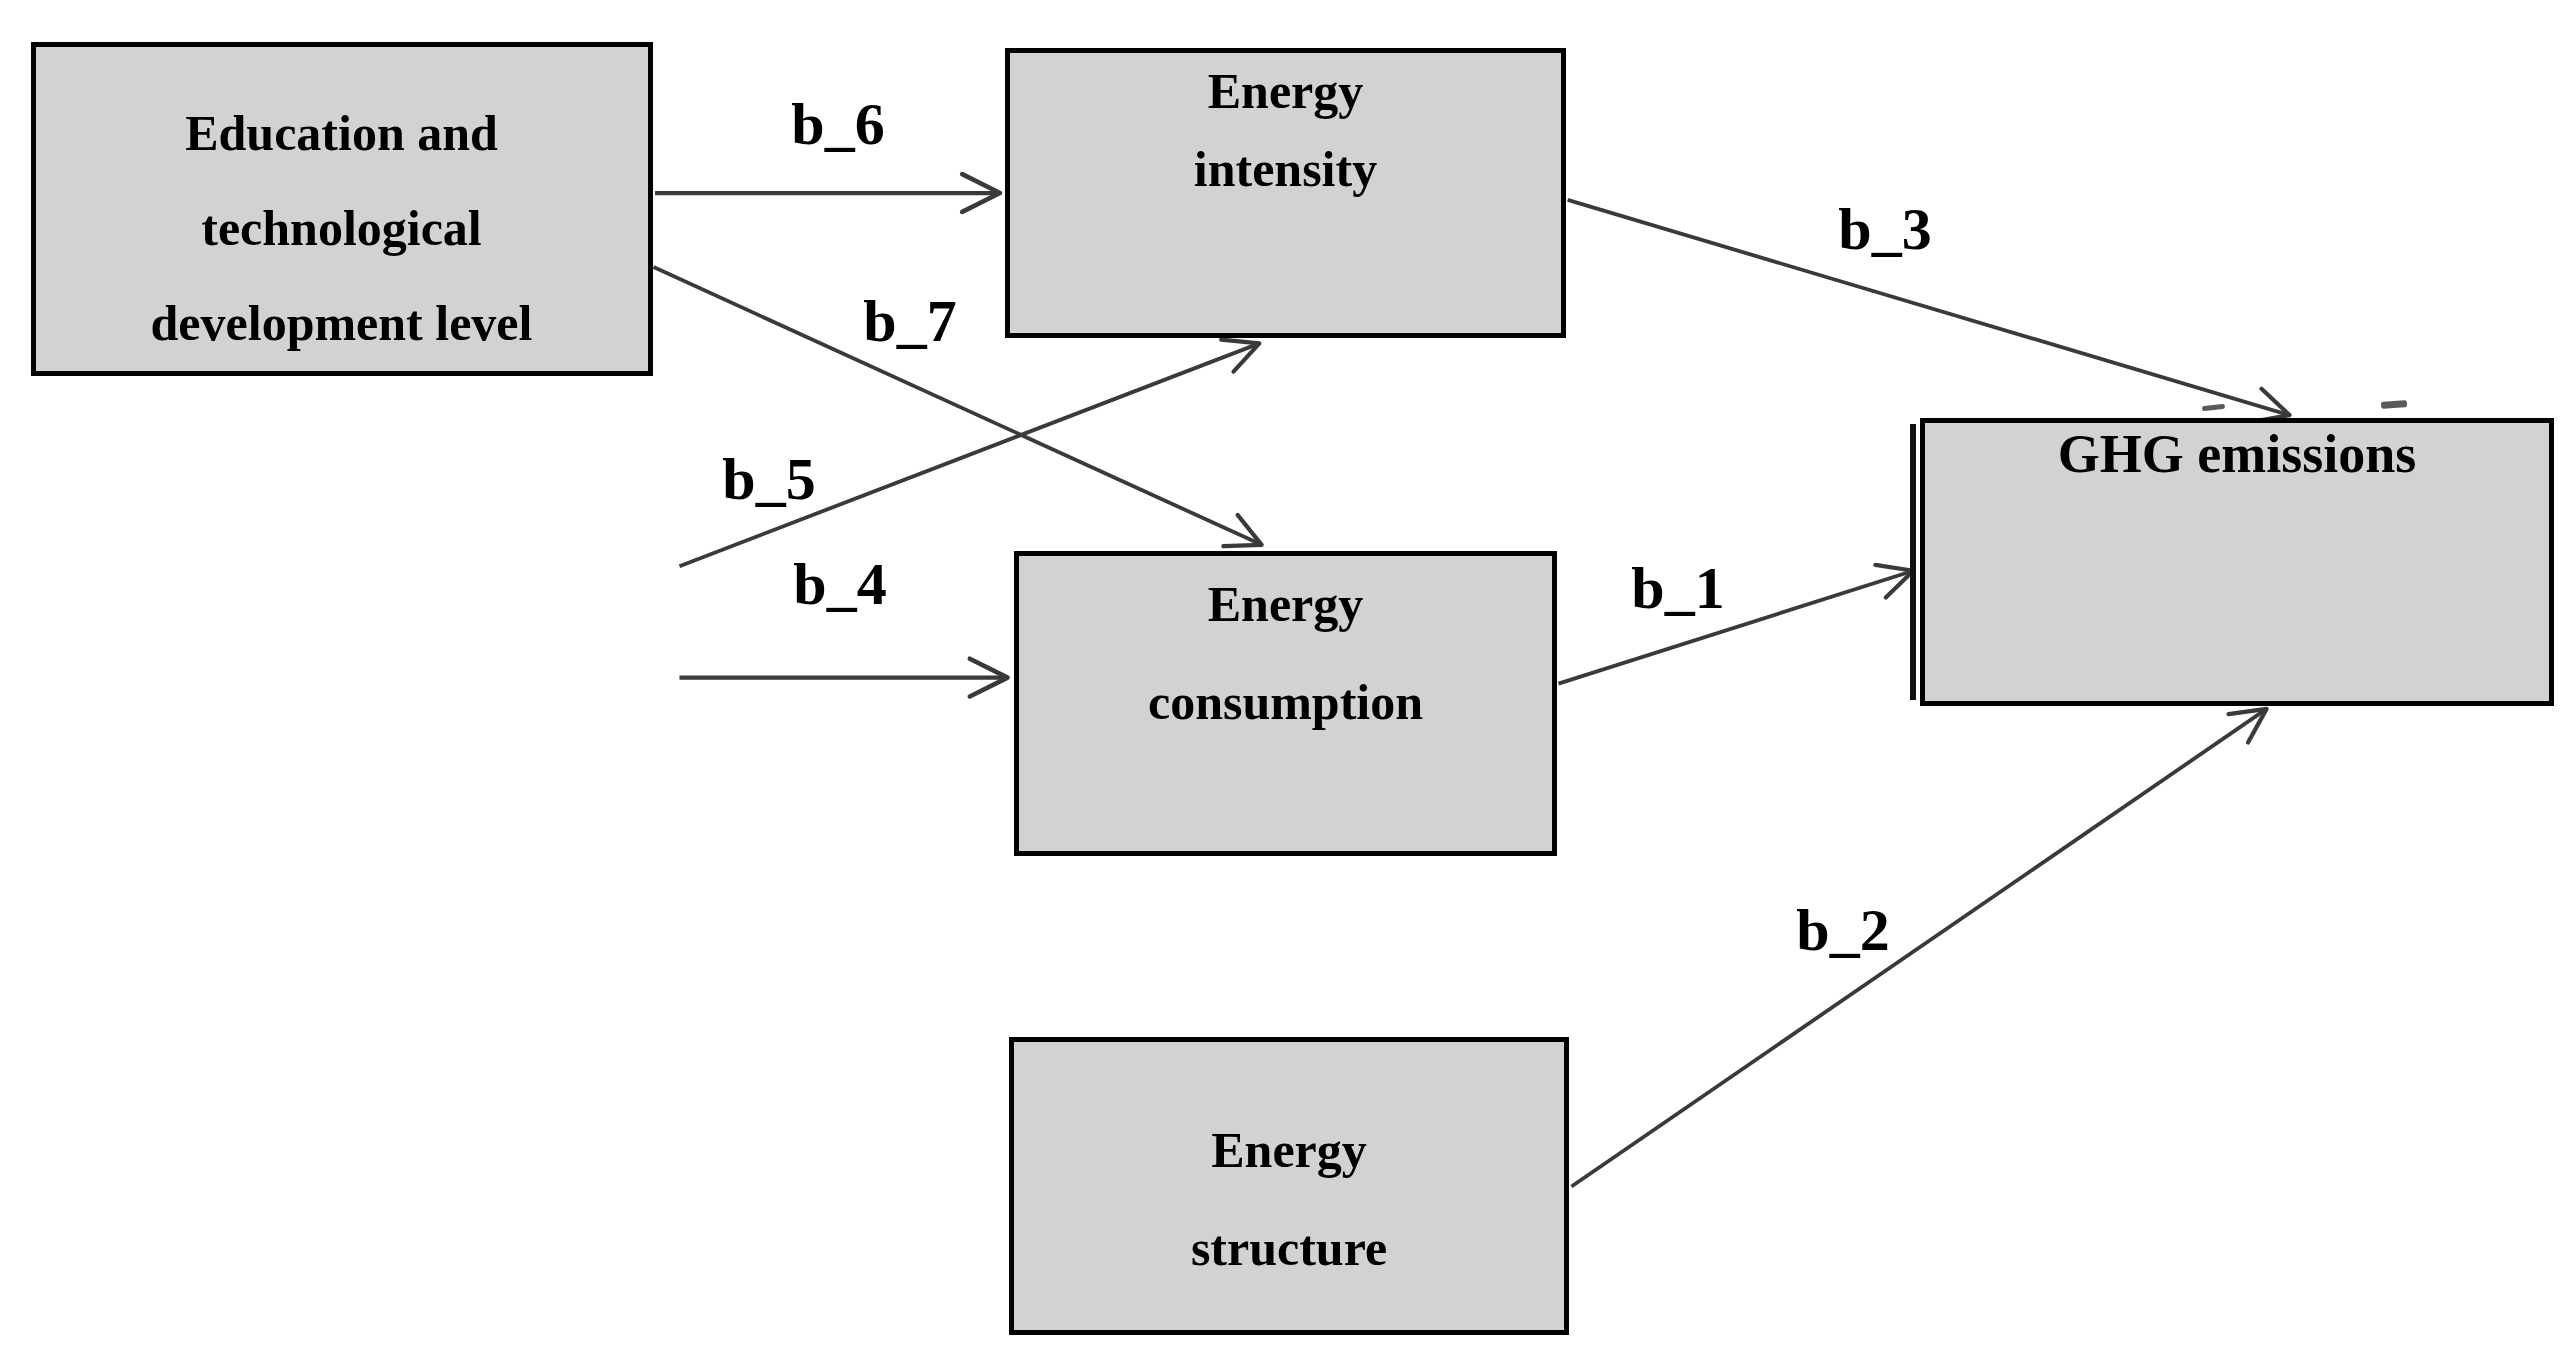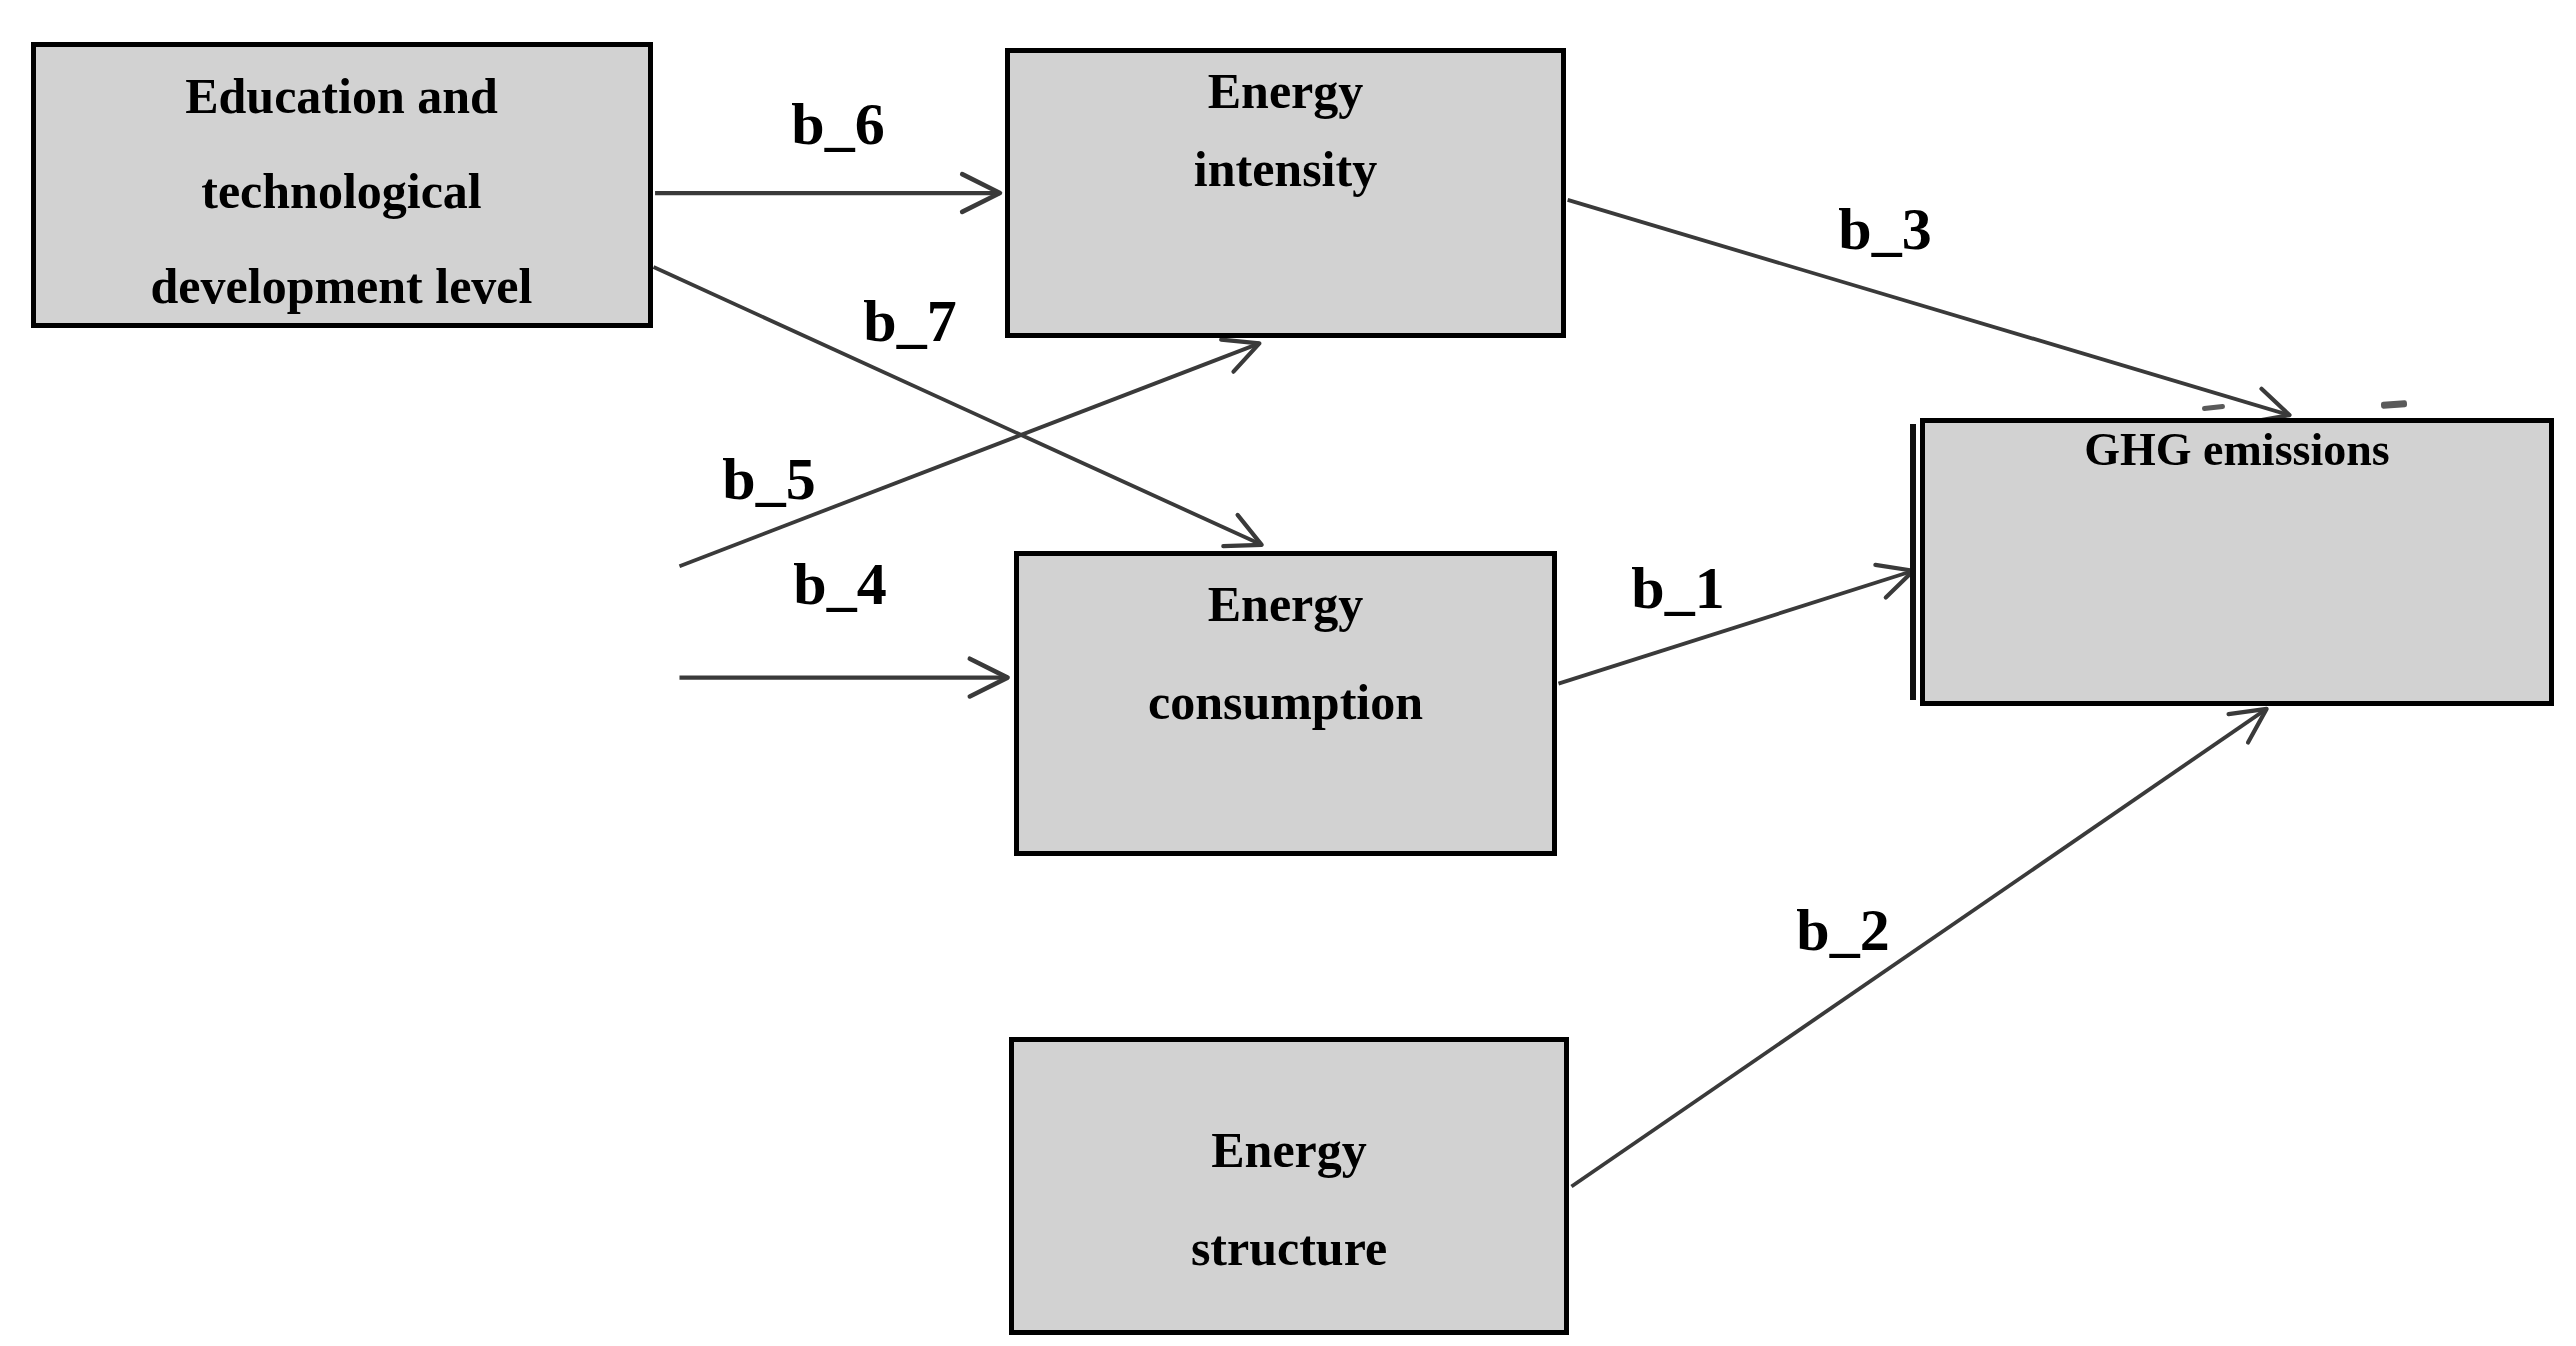--- a/index.html
+++ b/index.html
@@ -24,26 +24,26 @@
     flex-direction: column;
     align-items: center;
     justify-content: flex-start;
     text-align: center;
     font-weight: bold;
     color: #000000;
     font-size: 50px;
     white-space: pre-line;
   }
   .node .node-text { white-space: pre-line; }
-  #node-education   { left: 30.5px;   top: 42px;   width: 622px; height: 286px; justify-content: center; padding-top: 13px; line-height: 1.9; }
+  #node-education   { left: 30.5px;   top: 42px;   width: 622px; height: 334px; justify-content: flex-end; padding-top: 13px; line-height: 1.9; }
   #node-connectivity{ left: 19px;   top: 453px;  width: 663px; height: 388px; line-height: 1.45; }
   #node-intensity   { left: 1005px; top: 48px;   width: 561px; height: 290px; padding-bottom: 76px; line-height: 1.55; }
   #node-consumption { left: 1014px; top: 551px;  width: 543px; height: 305px; line-height: 1.95; }
   #node-structure   { left: 1009px; top: 1037px; width: 560px; height: 298px; padding-top: 60px; line-height: 1.95; }
-  #node-ghg         { left: 1920px; top: 418px;  width: 634px; height: 288px; font-size: 46px; }
+  #node-ghg         { left: 1920px; top: 418px;  width: 634px; height: 288px; font-size: 54px; }
   #edges-svg {
     position: absolute;
     left: 0; top: 0;
     width: 2576px;
     height: 1346px;
     pointer-events: none;
   }
   .edge-label {
     position: absolute;
     transform: translate(-50%, -50%);

